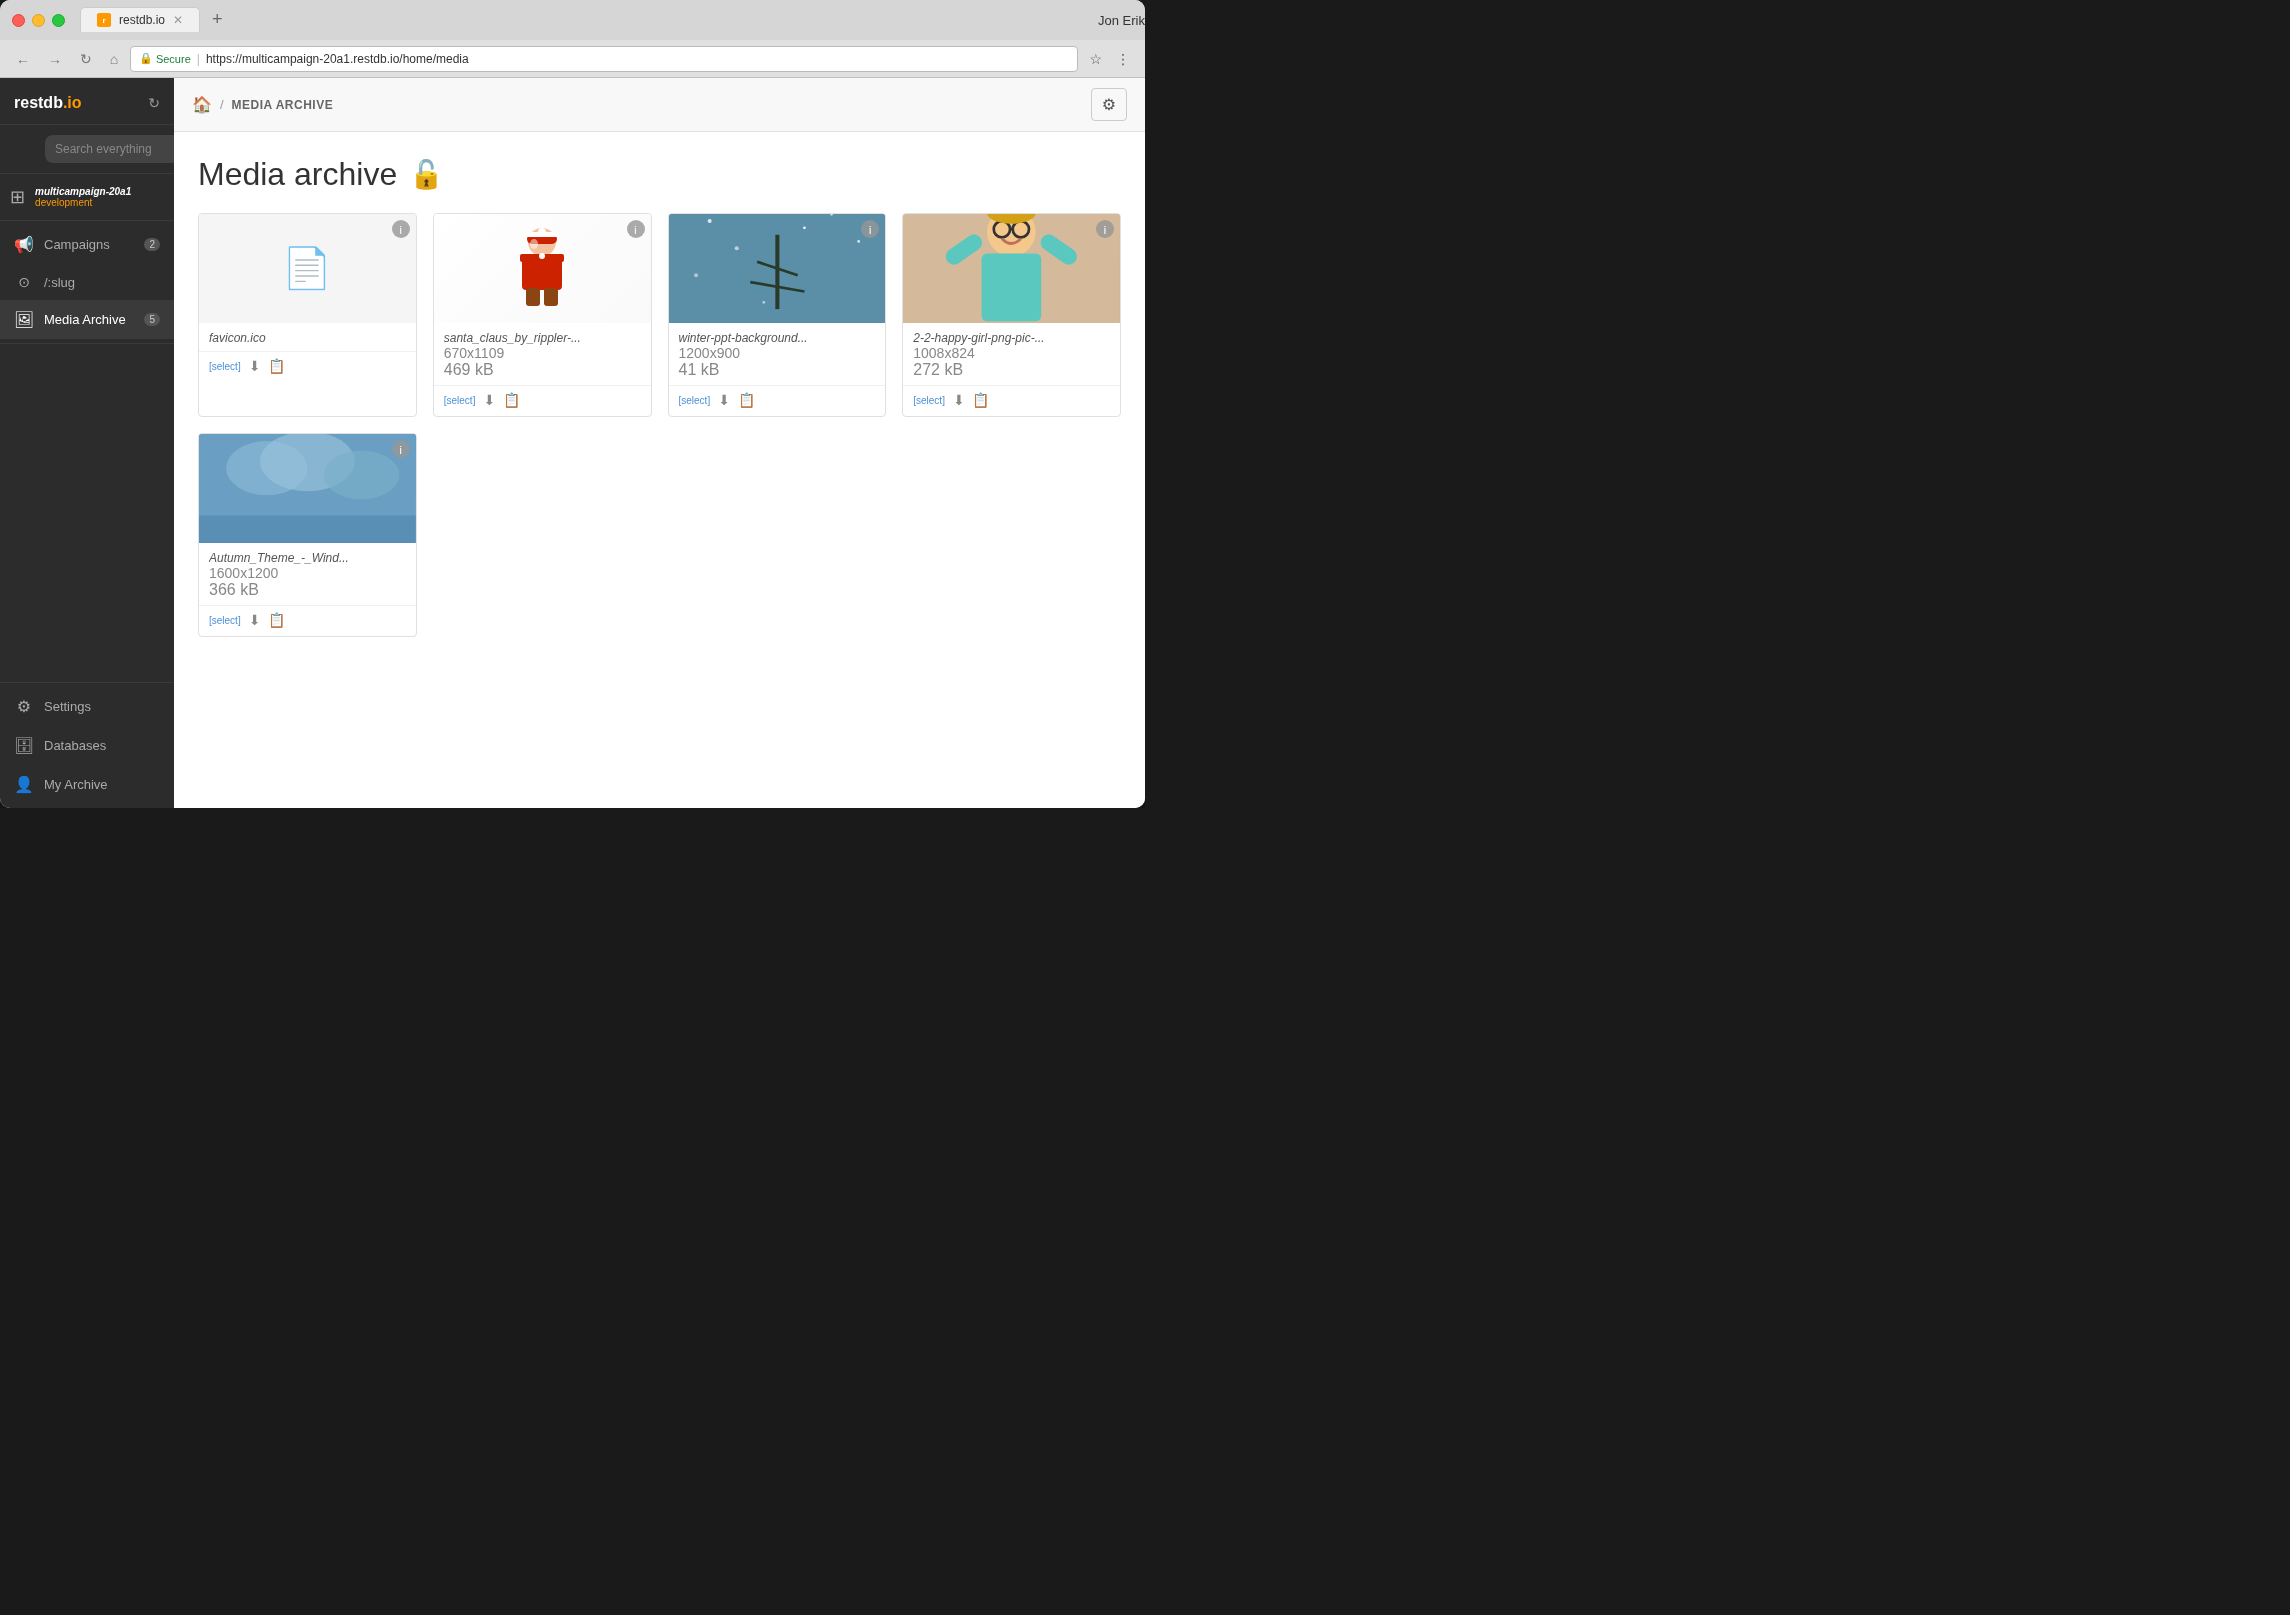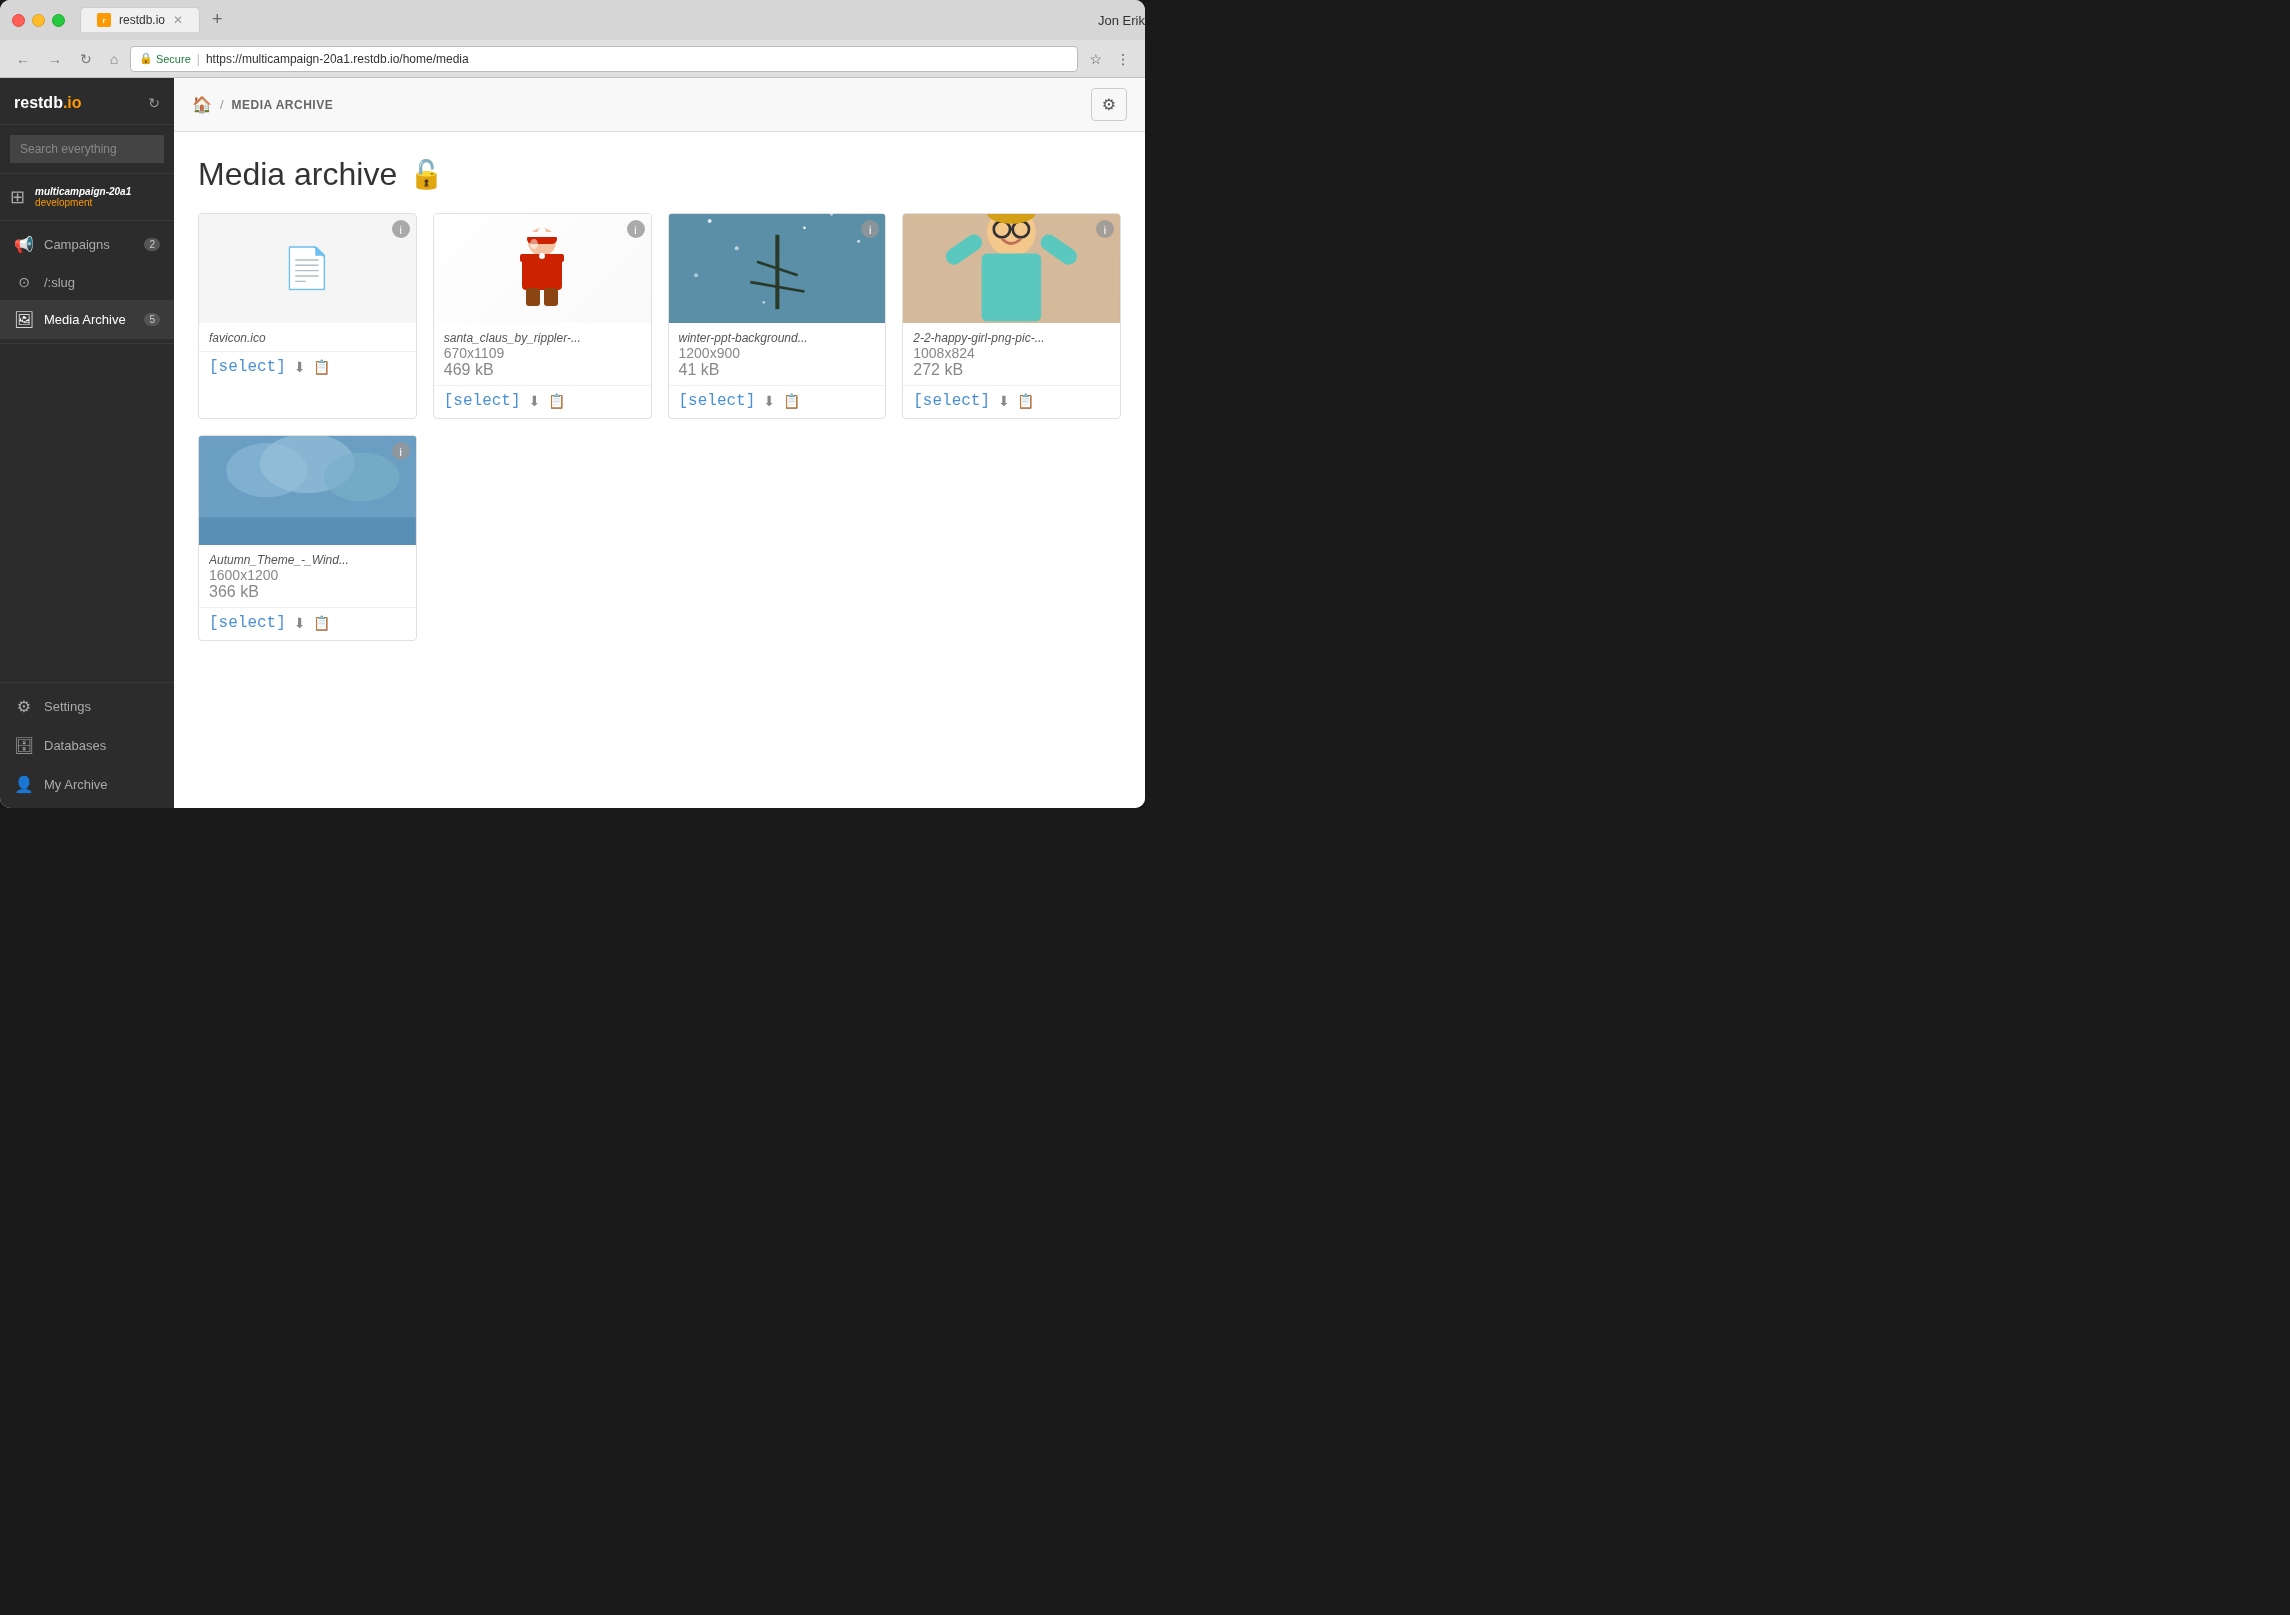--- a/index.html
+++ b/index.html
@@ -35,21 +35,21 @@
     
     .app-layout { display: flex; height: 730px; }
 
     
     .sidebar { width: 174px; background: #2c2c2c; display: flex; flex-direction: column; flex-shrink: 0; }
     .sidebar-logo { padding: 16px 14px 12px; display: flex; align-items: center; justify-content: space-between; border-bottom: 1px solid #3a3a3a; }
     .logo-text { color: white; font-size: 16px; font-weight: 600; }
     .logo-dot { color: #f90; }
     .refresh-icon { color: #999; font-size: 14px; cursor: pointer; }
     .sidebar-search { padding: 10px 10px; border-bottom: 1px solid #3a3a3a; }
-    .sidebar-search input { width: 100%; background: #444; border: none; border-radius: 0; padding: 7px 10px; color: #ccc; font-size: 12px; outline: none; }
+    .sidebar-search input { width: 100%; background: #444; border: none; border-radius: 8px; padding: 7px 10px; color: #ccc; font-size: 12px; outline: none; margin-left: 35px; }
     .sidebar-search input::placeholder { color: #888; }
     .db-section { padding: 12px 10px; border-bottom: 1px solid #3a3a3a; }
     .db-item { display: flex; align-items: center; gap: 10px; }
     .db-icon { color: #aaa; font-size: 18px; }
     .db-info { }
     .db-name { color: white; font-size: 10px; font-weight: 700; font-style: italic; }
     .db-env { color: #f90; font-size: 10px; }
     .nav-section { padding: 4px 0; border-bottom: 1px solid #3a3a3a; }
     .nav-item { display: flex; align-items: center; gap: 10px; padding: 10px 14px; cursor: pointer; color: #aaa; font-size: 13px; }
     .nav-item.active { background: #3a3a3a; color: white; }
@@ -85,21 +85,21 @@
     .media-grid { display: grid; grid-template-columns: repeat(4, 1fr); gap: 16px; }
     .media-card { border: 1px solid #e0e0e0; border-radius: 4px; overflow: hidden; background: white; }
     .media-card-thumb { position: relative; height: 109px; background: #f5f5f5; display: flex; align-items: center; justify-content: center; }
     .info-badge { position: absolute; top: 6px; right: 6px; background: rgba(150,150,150,0.8); color: white; border-radius: 50%; width: 18px; height: 18px; font-size: 11px; display: flex; align-items: center; justify-content: center; cursor: pointer; }
     .file-icon { font-size: 40px; color: #ccc; }
     .media-card-info { padding: 8px 10px 6px; }
     .media-filename { font-size: 12px; color: #555; font-style: italic; overflow: hidden; text-overflow: ellipsis; white-space: nowrap; }
     .media-dimensions { font-size: 14px; color: #888; }
     .media-size { font-size: 16px; color: #888; }
     .media-card-actions { padding: 6px 10px 8px; display: flex; align-items: center; gap: 8px; border-top: 1px solid #f0f0f0; }
-    .select-link { color: #4a90d9; font-size: 16px; cursor: pointer; text-decoration: none; font-family: Liberation Mono, monospace; }
+    .select-link { color: #4a90d9; font-size: 10px; cursor: pointer; text-decoration: none; }
     .action-icon { color: #888; font-size: 14px; cursor: pointer; }
 
     
     .thumb-santa { background: linear-gradient(135deg, #fff 0%, #f9f9f9 100%); }
     .thumb-winter { background: linear-gradient(135deg, #5b8fa8 0%, #3a6b85 100%); }
     .thumb-girl { background: linear-gradient(135deg, #e8d5c0 0%, #c9a882 100%); }
     .thumb-autumn { background: linear-gradient(135deg, #6a9ec2 0%, #4a7fa8 50%, #8ab4d0 100%); }
 
     
     .media-grid-row2 { display: grid; grid-template-columns: repeat(4, 1fr); gap: 16px; margin-top: 16px; }

